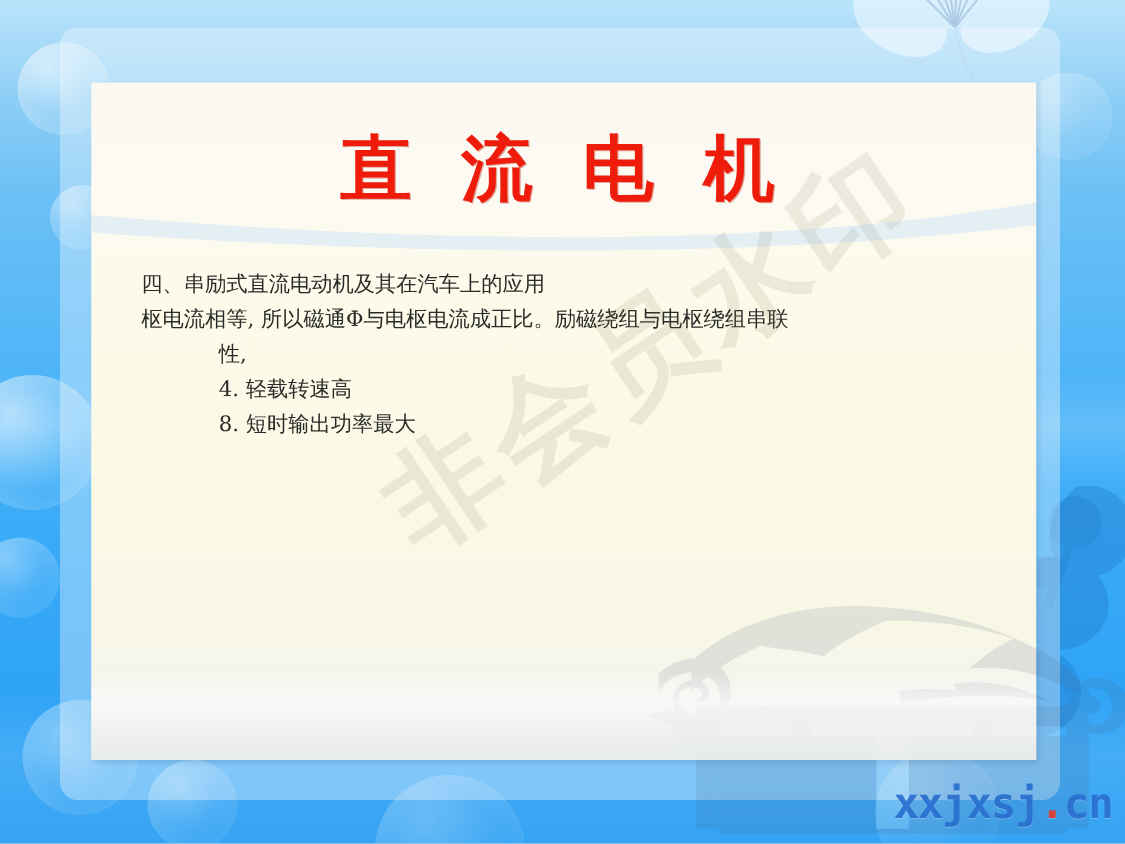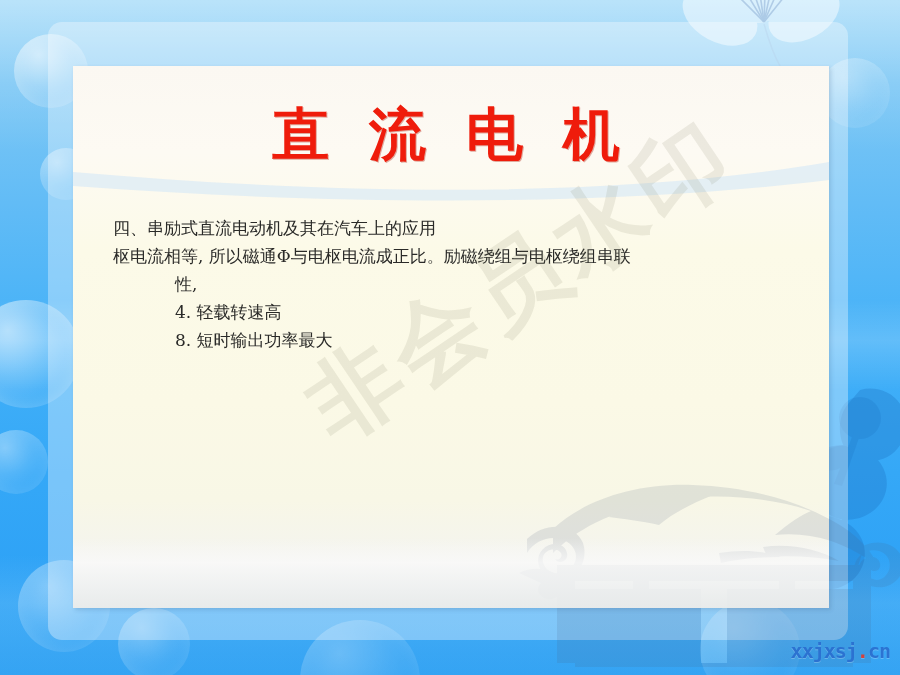--- a/index.html
+++ b/index.html
@@ -179,21 +179,21 @@
     width: 400px; height: 215px;
     opacity: 0.13;
     pointer-events: none;
   }
 
   
   .site-logo {
     position: absolute;
     right: 10px; bottom: 12px;
     font-family: "DejaVu Sans Mono", "Liberation Mono", monospace;
-    font-size: 20px;
+    font-size: 34px;
     font-weight: bold;
     letter-spacing: -1px;
     color: #2a6fd0;
     text-shadow: 0 1px 0 rgba(255,255,255,0.25);
     opacity: 0.92;
   }
   .site-logo .dot { color: #e03a2f; }
 </style>
 </head>
 <body>

